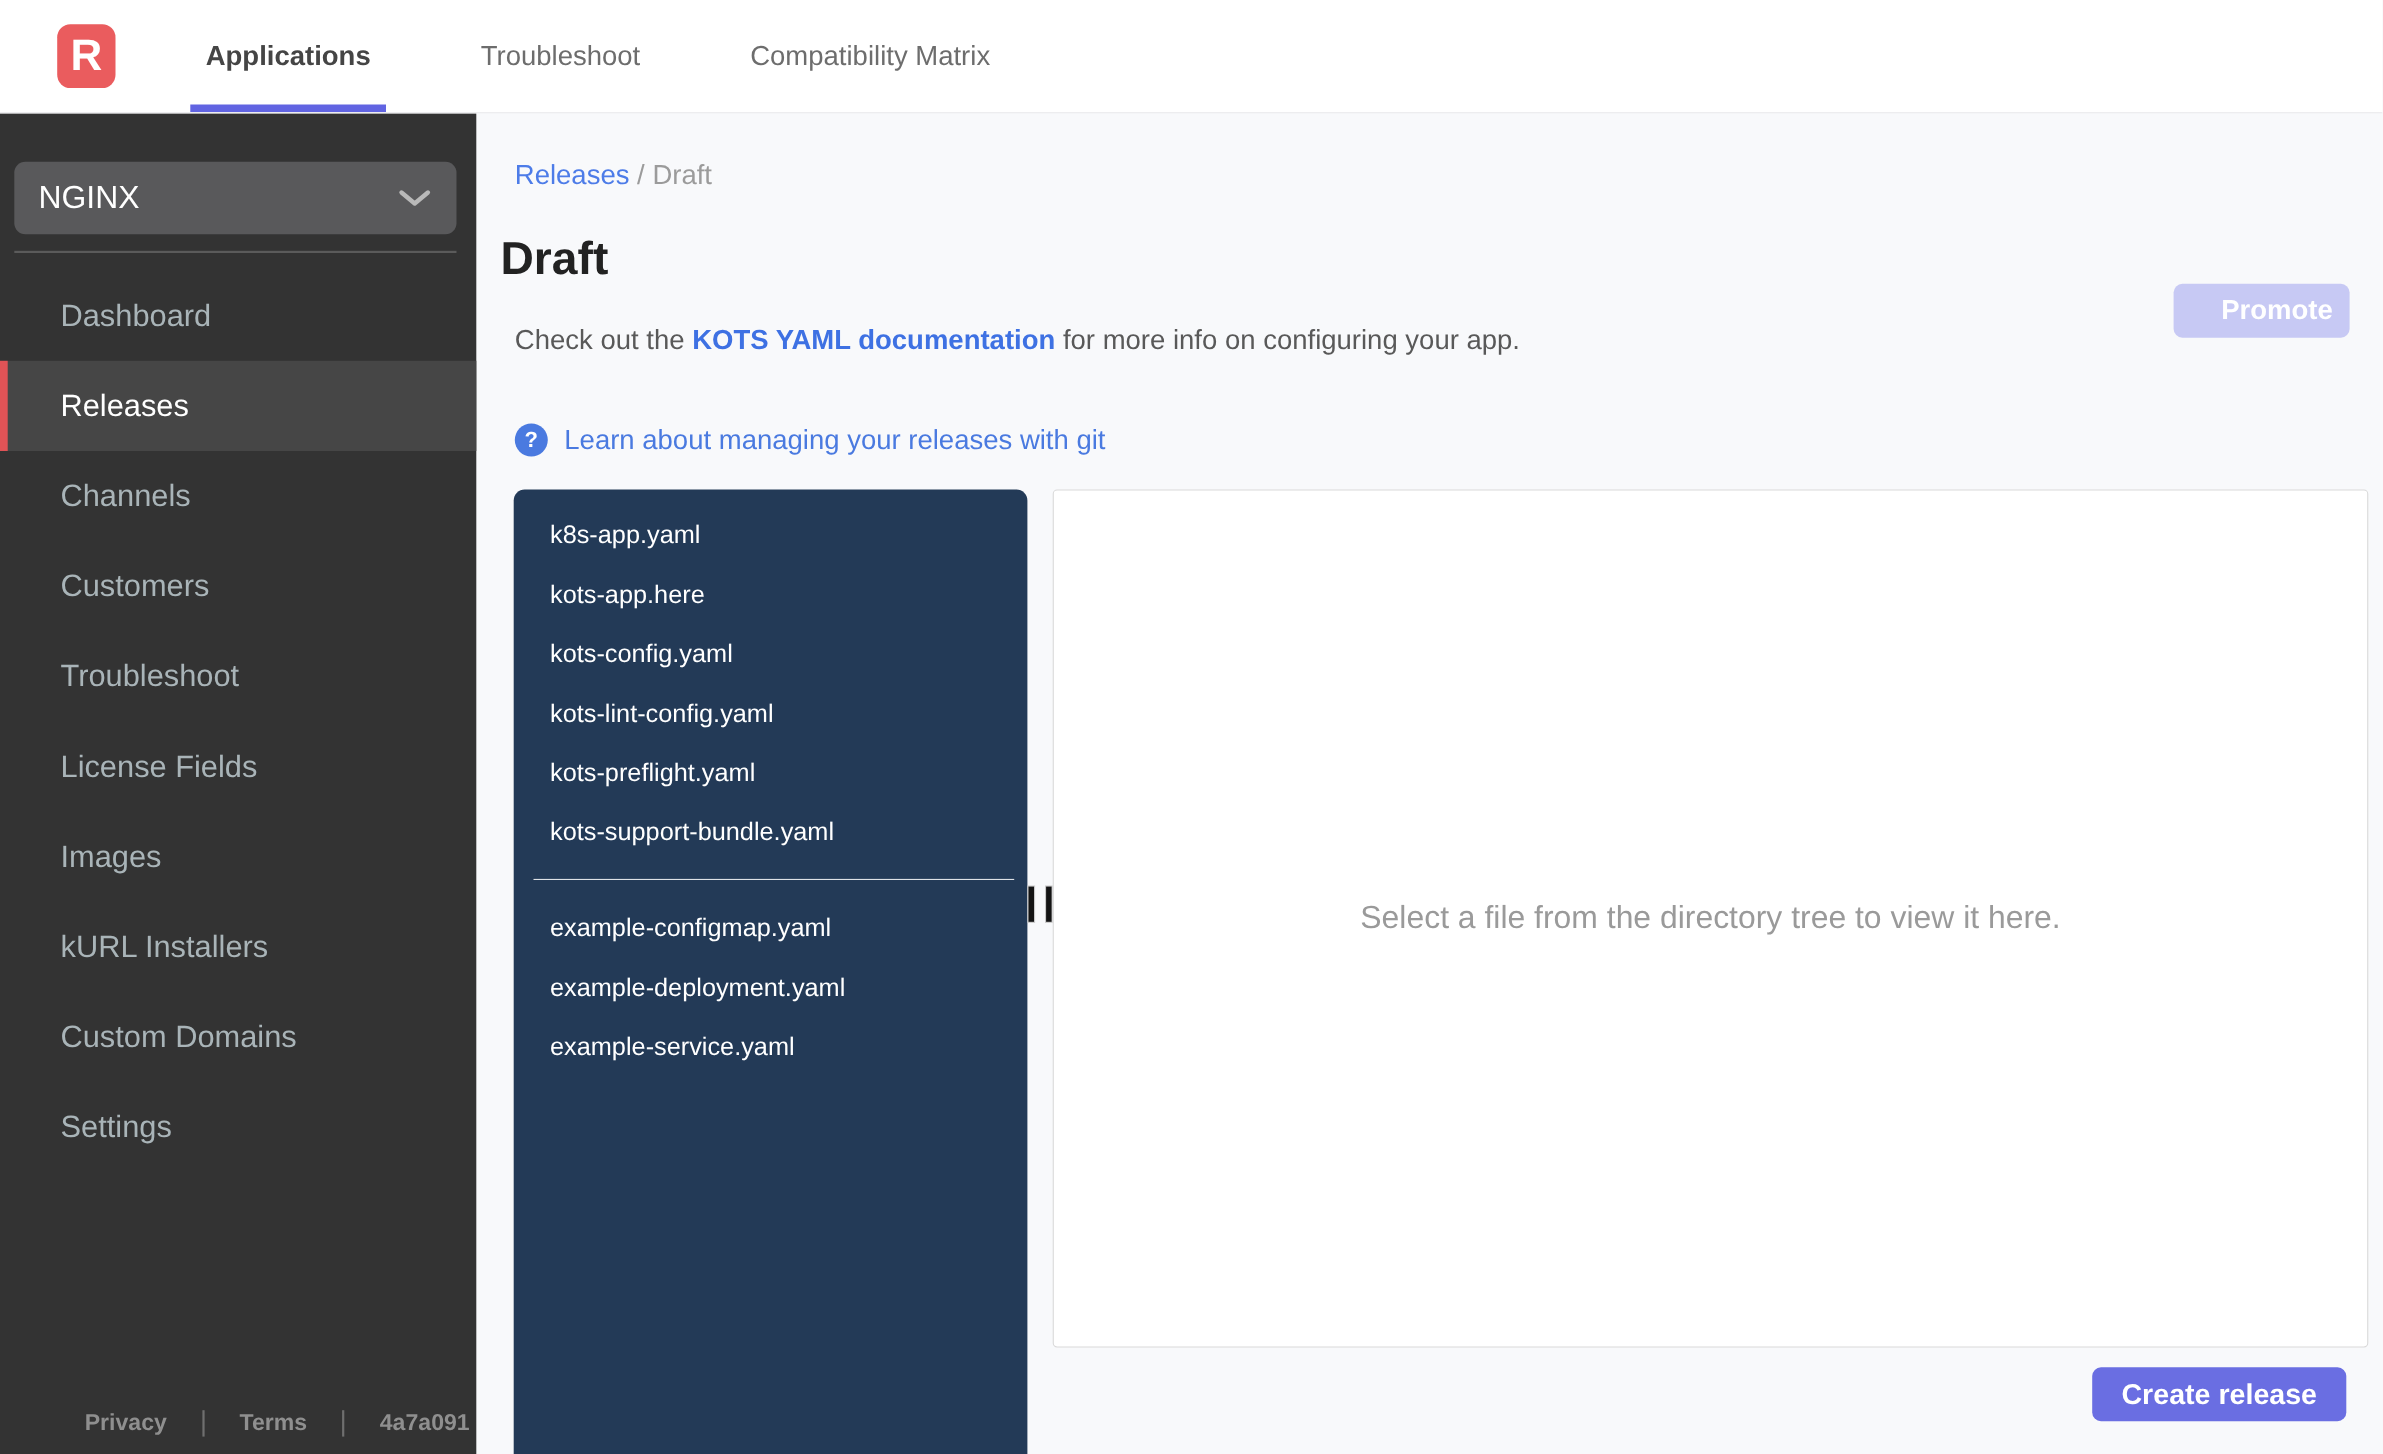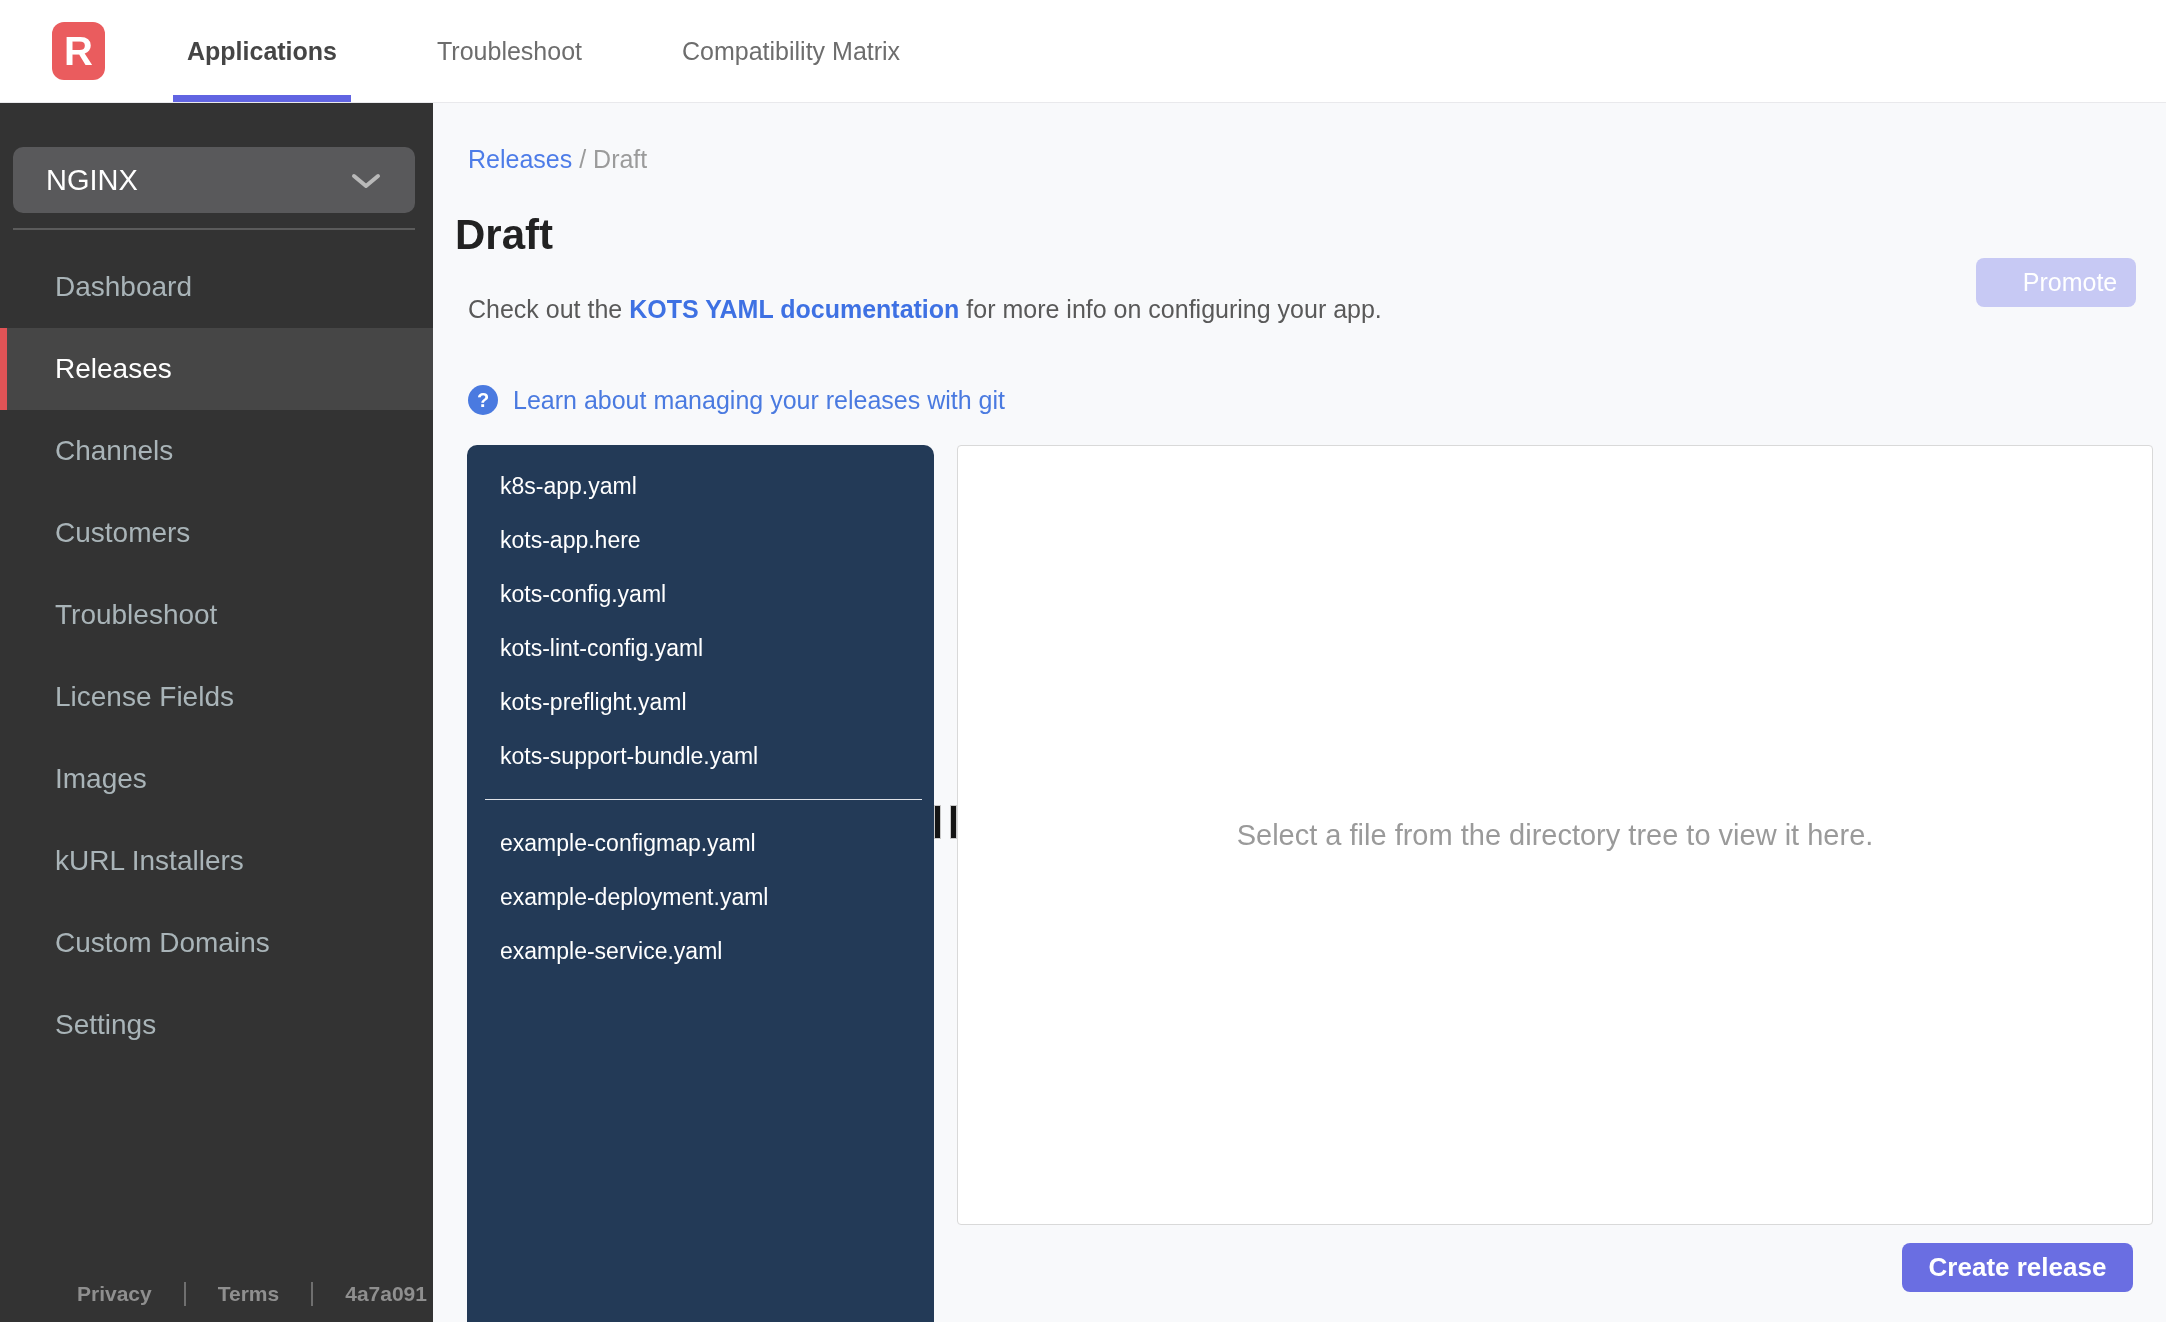--- a/index.html
+++ b/index.html
@@ -39,21 +39,21 @@
 
   
   .sidebar {
     position:absolute; top:103px; left:0; width:433px; bottom:0;
     background:#333333; z-index:2;
   }
   .app-selector {
     position:absolute; top:44px; left:13px; width:402px; height:66px;
     background:#59595b; border-radius:10px; color:#ffffff; font-size:29px;
     display:flex; align-items:center; justify-content:space-between;
-    padding:0 33px; cursor:pointer;
+    padding:0 22px; cursor:pointer;
   }
   .sidebar-divider { position:absolute; top:125px; left:13px; right:18px; height:2px; background:#5b5b5b; }
   .side-nav { position:absolute; top:143px; left:0; right:0; list-style:none; margin:0; padding:0; }
   .side-item {
     height:82px; display:flex; align-items:center; padding-left:55px;
     color:#a9b4b8; font-size:28px; cursor:pointer;
   }
   .side-item.active { background:#464646; color:#ffffff; border-left:7px solid #e05356; padding-left:48px; }
   .sidebar-footer {
     position:absolute; bottom:16px; left:77px;
@@ -66,21 +66,21 @@
   
   .main { position:absolute; left:433px; top:103px; right:0; bottom:0; }
   .breadcrumb { position:absolute; top:42px; left:35px; font-size:25px; }
   .crumb-link { color:#4d7ce8; cursor:pointer; }
   .crumb-rest { color:#9b9b9b; }
   .page-title { position:absolute; top:108px; left:22px; font-size:42px; font-weight:bold; color:#222222; }
   .desc { position:absolute; top:192px; left:35px; font-size:25px; color:#595959; }
   .desc .doc-link { color:#3e71e3; font-weight:bold; cursor:pointer; }
   .promote-btn {
     position:absolute; top:155px; right:30px; width:160px; height:49px;
-    background:#c7c9f4; color:#ffffff; font-weight:normal; font-size:25px;
+    background:#c7c9f4; color:#ffffff; font-weight:bold; font-size:25px;
     border:none; border-radius:8px; font-family:inherit;padding-left:34px;
   }
   .git-link {
     position:absolute; top:282px; left:35px; display:flex; align-items:center;
     gap:15px; color:#4a7ae0; font-size:25px; cursor:pointer;
   }
   .help-circle {
     width:30px; height:30px; border-radius:50%; background:#4a7ae0; color:#ffffff;
     font-size:20px; font-weight:bold; display:flex; align-items:center; justify-content:center;
   }

